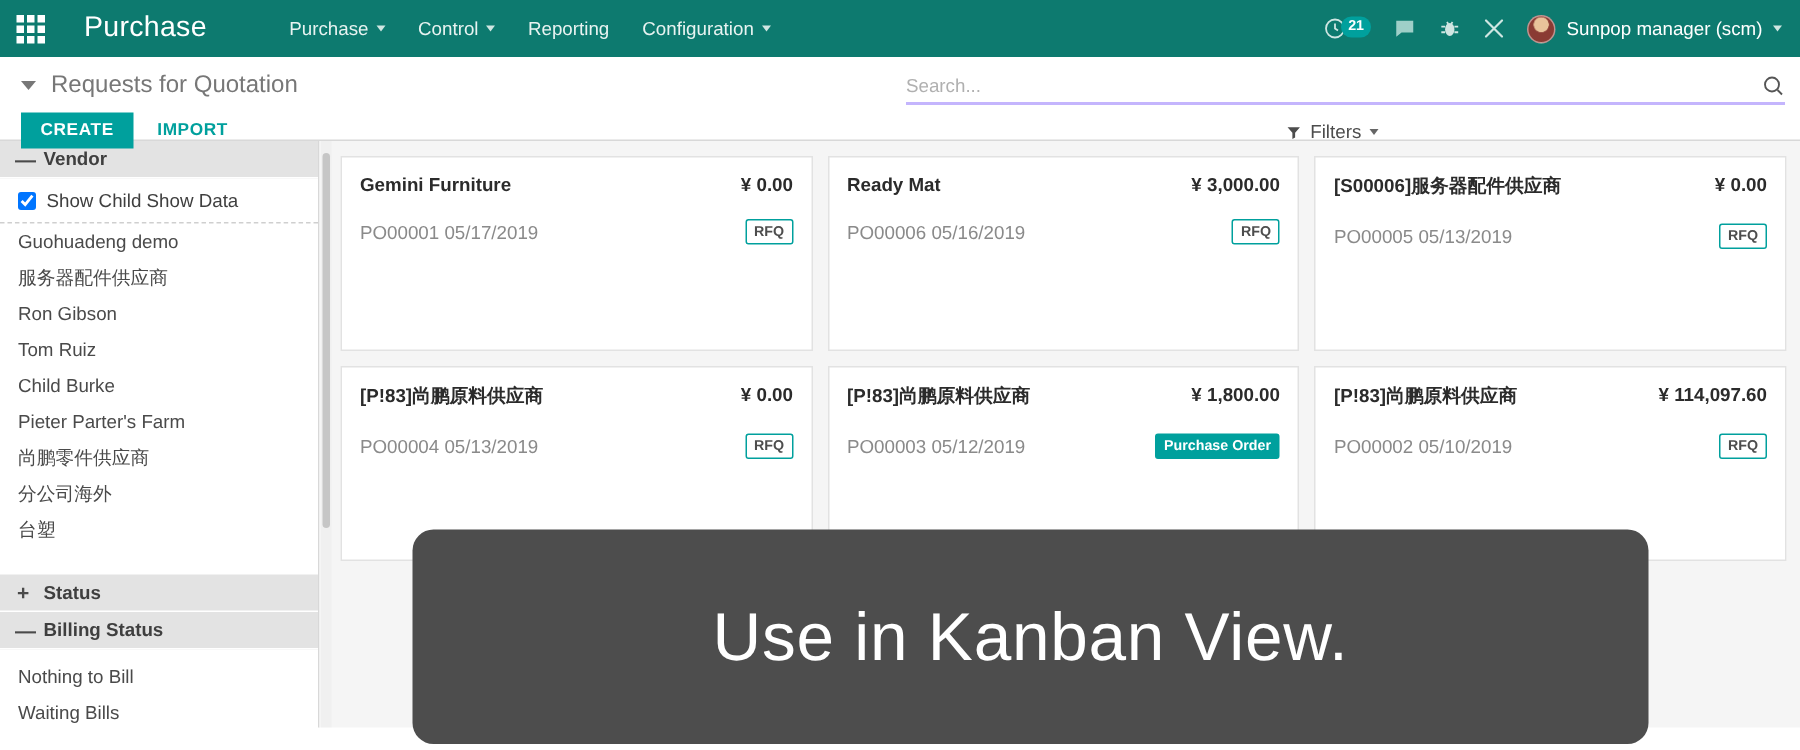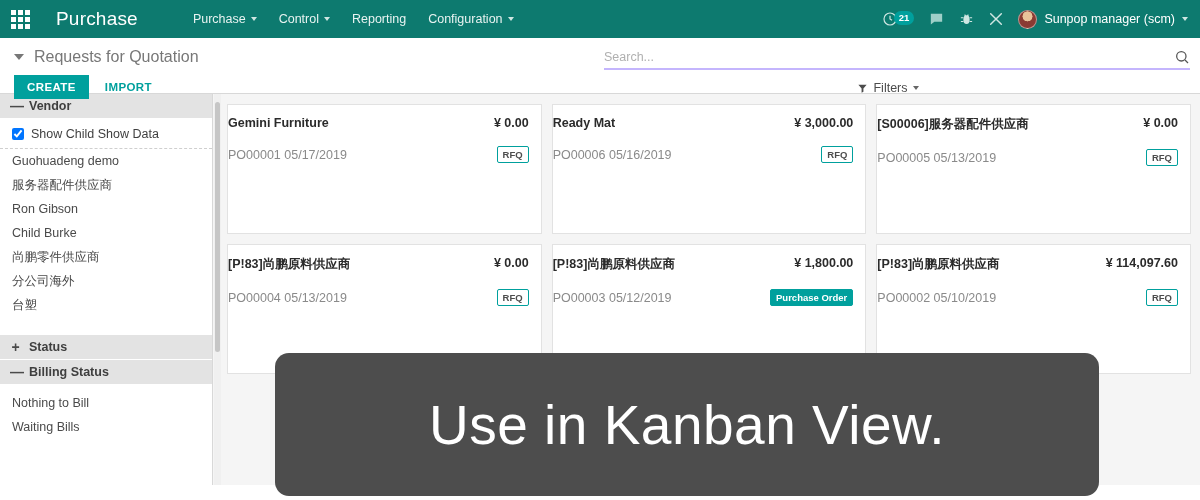--- a/index.html
+++ b/index.html
@@ -242,21 +242,21 @@
   }
   .kanban-grid {
     display: grid;
     grid-template-columns: repeat(3, 1fr);
     gap: 10px;
   }
   .kcard {
     background: #ffffff;
     border: 1px solid #e2e2e2;
     height: 130px;
-    padding: 11px 12px 8px 0;
+    padding: 11px 12px 8px 12px;
     position: relative;
     cursor: pointer;
   }
   .kcard-top { display: flex; align-items: flex-start; justify-content: space-between; gap: 8px; }
   .kcard-vendor {
     font-size: 12.5px; font-weight: bold; color: #2b2b2b;
     overflow: hidden; text-overflow: ellipsis; white-space: nowrap;
   }
   .kcard-amount { font-size: 12.5px; font-weight: bold; color: #2b2b2b; white-space: nowrap; }
   .kcard-bottom {
@@ -283,21 +283,21 @@
     left: 275px; top: 353px;
     width: 824px; height: 143px;
     background: #4d4d4d;
     border-radius: 14px;
     display: flex; align-items: center; justify-content: center;
     z-index: 40;
     pointer-events: none;
   }
   .overlay-text {
     color: #ffffff;
-    font-size: 55px;
+    font-size: 45px;
     font-weight: 300;
     letter-spacing: .5px;
     white-space: nowrap;
   }
 </style>
 </head>
 <body>
 
 <div class="navbar">
   <div class="apps-drawer">
@@ -494,21 +494,23 @@
       <span class="sb-sign">—</span>
       <span>Vendor</span>
     </div>
     <label class="sb-check-row">
       <input type="checkbox" checked="" style="">
       <span>Show Child Show Data</span>
     </label>
     <div class="sb-item">Guohuadeng demo</div>
     <div class="sb-item">服务器配件供应商</div>
     <div class="sb-item">Ron Gibson</div>
+    <div class="sb-item">Tom Ruiz</div>
     <div class="sb-item">Child Burke</div>
+    <div class="sb-item">Pieter Parter's Farm</div>
     <div class="sb-item">尚鹏零件供应商</div>
     <div class="sb-item">分公司海外</div>
     <div class="sb-item">台塑</div>
 
     <div class="sb-section" style="margin-top:18px">
       <span class="sb-sign">+</span>
       <span>Status</span>
     </div>
 
     <div class="sb-section">

